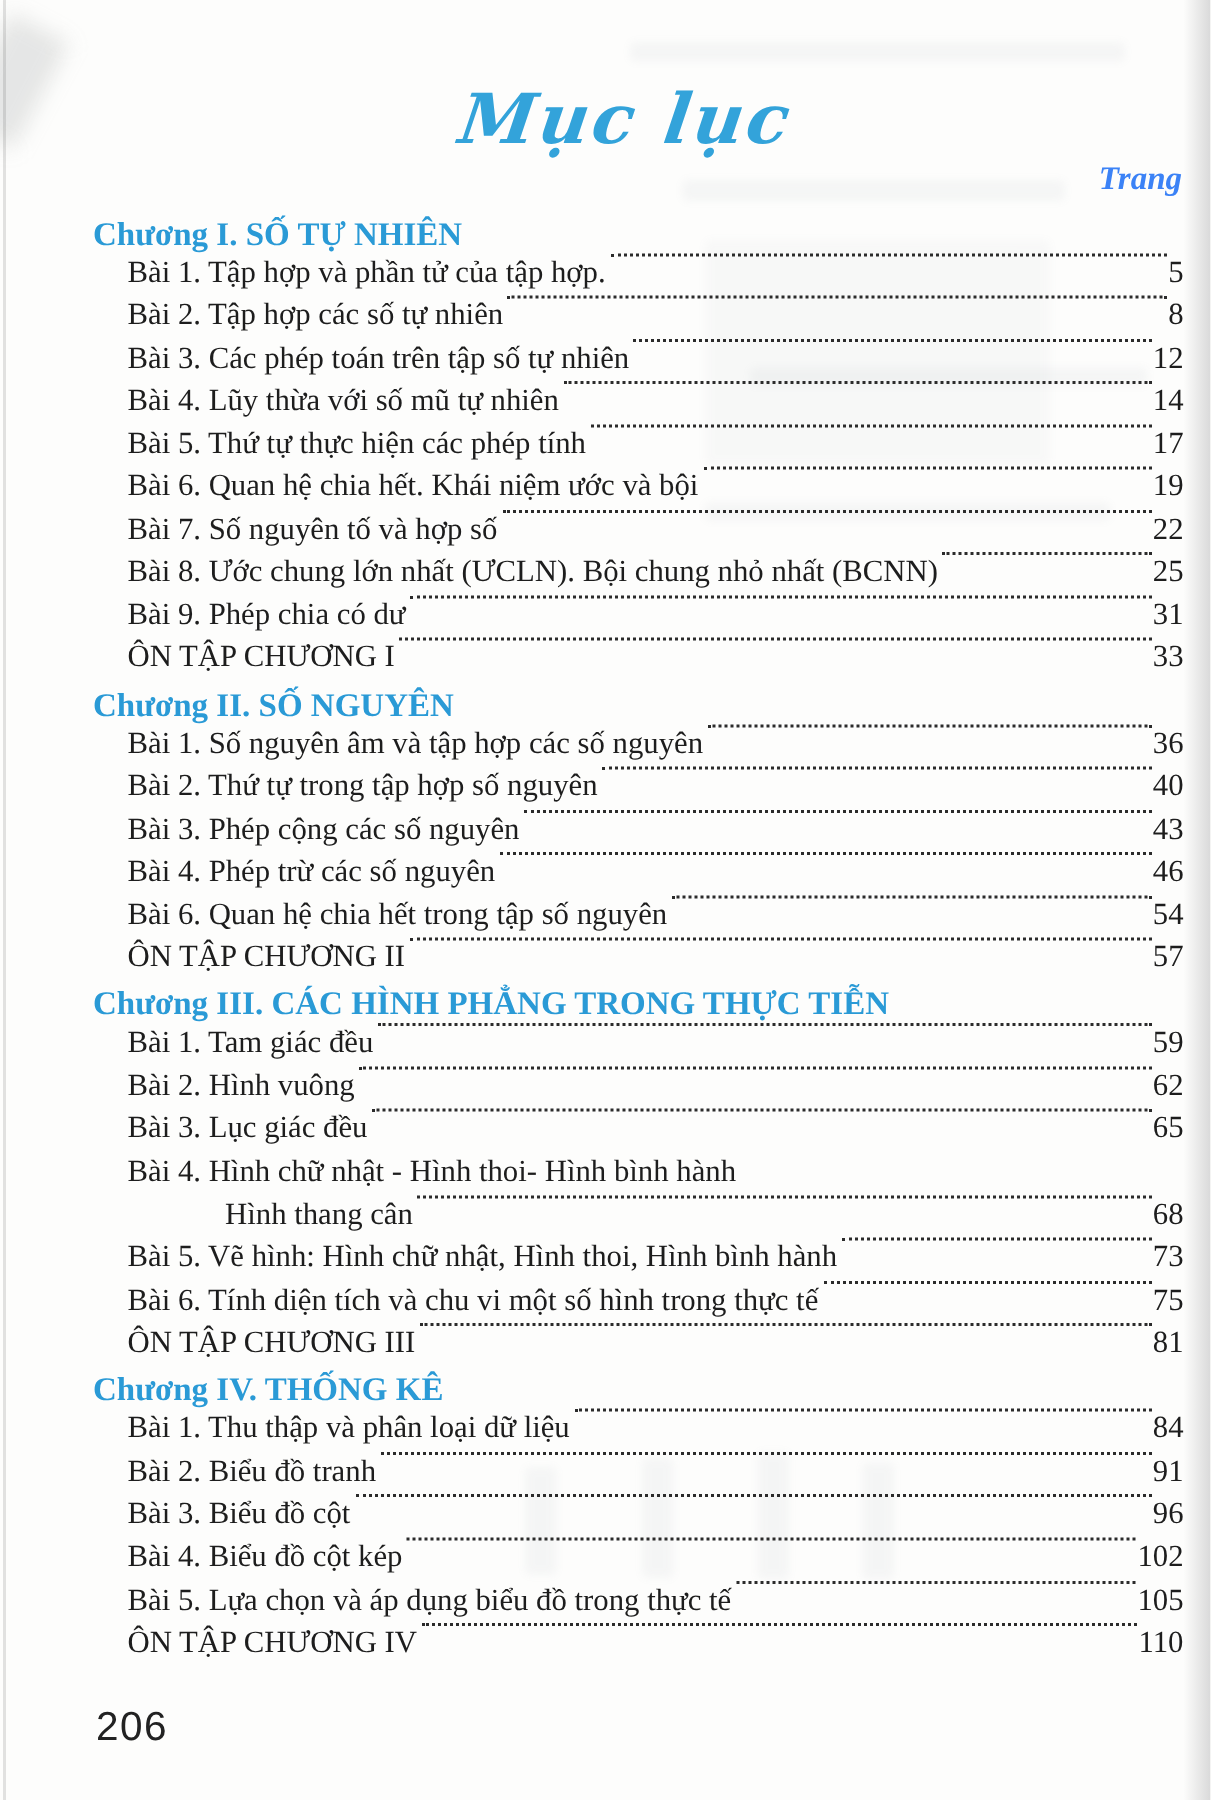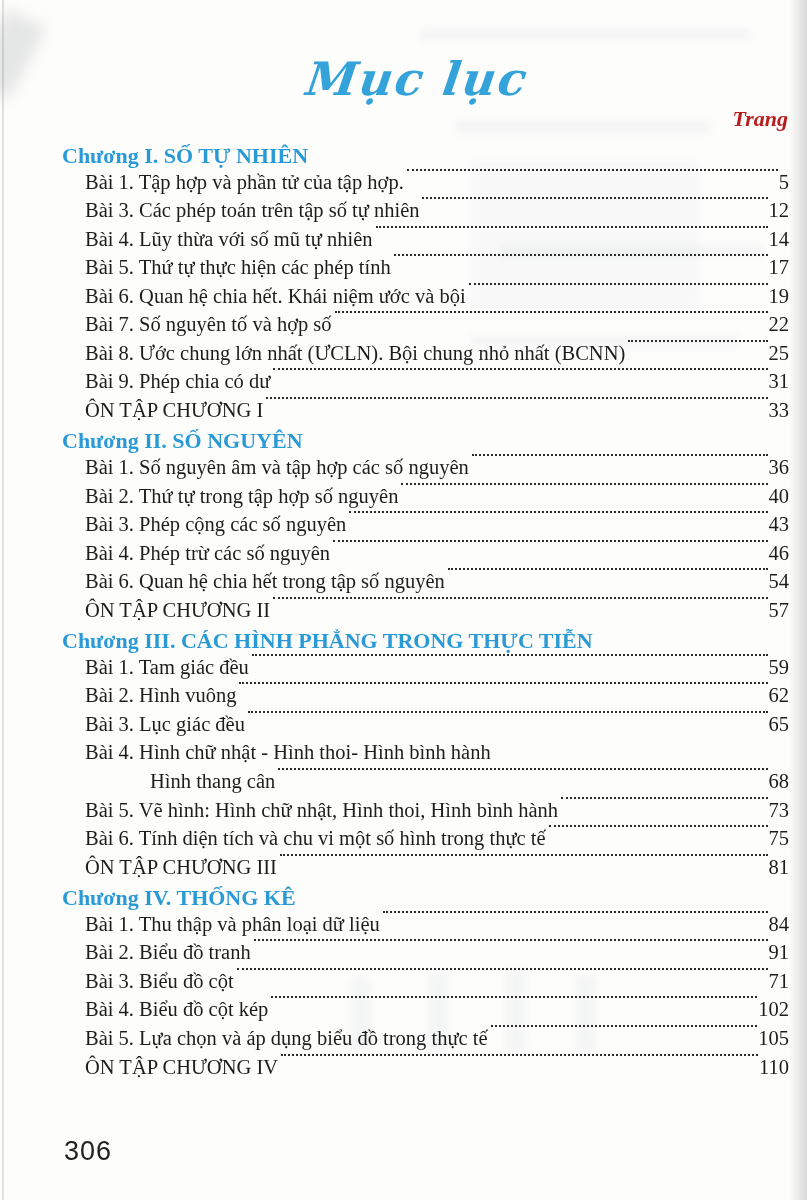--- a/index.html
+++ b/index.html
@@ -31,21 +31,21 @@
   
   .page-title{
     position:absolute;left:0;right:0;top:52px;text-align:center;
     transform:translateX(14px) skewX(-8deg);
     font-family:"DejaVu Serif", cursive;
     font-style:italic;font-weight:bold;font-size:46px;
     color:#33a3da;letter-spacing:2px;
   }
   .trang{
     position:absolute;right:19px;top:106px;
-    font-style:italic;font-weight:bold;font-size:22px;color:#b91c1c;
+    font-style:italic;font-weight:bold;font-size:22px;color:#3b82f6;
   }
   
   .toc{
     position:absolute;left:62px;top:140px;width:727px;
   }
   .toc-heading{
     height:28.55px;display:flex;align-items:flex-end;
     font-weight:bold;font-size:22px;color:#2a9ad6;
     white-space:nowrap;line-height:26px;
   }
@@ -87,20 +87,25 @@
 <div class="trang">Trang</div>
 
 <div class="toc">
     <div class="toc-heading">Chương I. SỐ TỰ NHIÊN</div>
     <div class="toc-row">
       <span class="label">Bài 1. Tập hợp và phần tử của tập hợp. </span>
       <span class="leader"></span>
       <span class="pnum">5</span>
     </div>
     <div class="toc-row">
+      <span class="label">Bài 2. Tập hợp các số tự nhiên </span>
+      <span class="leader"></span>
+      <span class="pnum">8</span>
+    </div>
+    <div class="toc-row">
       <span class="label">Bài 3. Các phép toán trên tập số tự nhiên </span>
       <span class="leader"></span>
       <span class="pnum">12</span>
     </div>
     <div class="toc-row">
       <span class="label">Bài 4. Lũy thừa với số mũ tự nhiên</span>
       <span class="leader"></span>
       <span class="pnum">14</span>
     </div>
     <div class="toc-row">
@@ -211,35 +216,35 @@
       <span class="pnum">84</span>
     </div>
     <div class="toc-row">
       <span class="label">Bài 2. Biểu đồ tranh</span>
       <span class="leader"></span>
       <span class="pnum">91</span>
     </div>
     <div class="toc-row">
       <span class="label">Bài 3. Biểu đồ cột </span>
       <span class="leader"></span>
-      <span class="pnum">71</span>
+      <span class="pnum">96</span>
     </div>
     <div class="toc-row">
       <span class="label">Bài 4. Biểu đồ cột kép</span>
       <span class="leader"></span>
       <span class="pnum">102</span>
     </div>
     <div class="toc-row">
       <span class="label">Bài 5. Lựa chọn và áp dụng biểu đồ trong thực tế </span>
       <span class="leader"></span>
       <span class="pnum">105</span>
     </div>
     <div class="toc-row">
       <span class="label">ÔN TẬP CHƯƠNG IV </span>
       <span class="leader"></span>
       <span class="pnum">110</span>
     </div>
   </div>
 
-<div class="folio">306</div>
+<div class="folio">206</div>
 
 <div class="left-line"></div>
 <div class="right-shadow"></div>
 
 </body></html>

